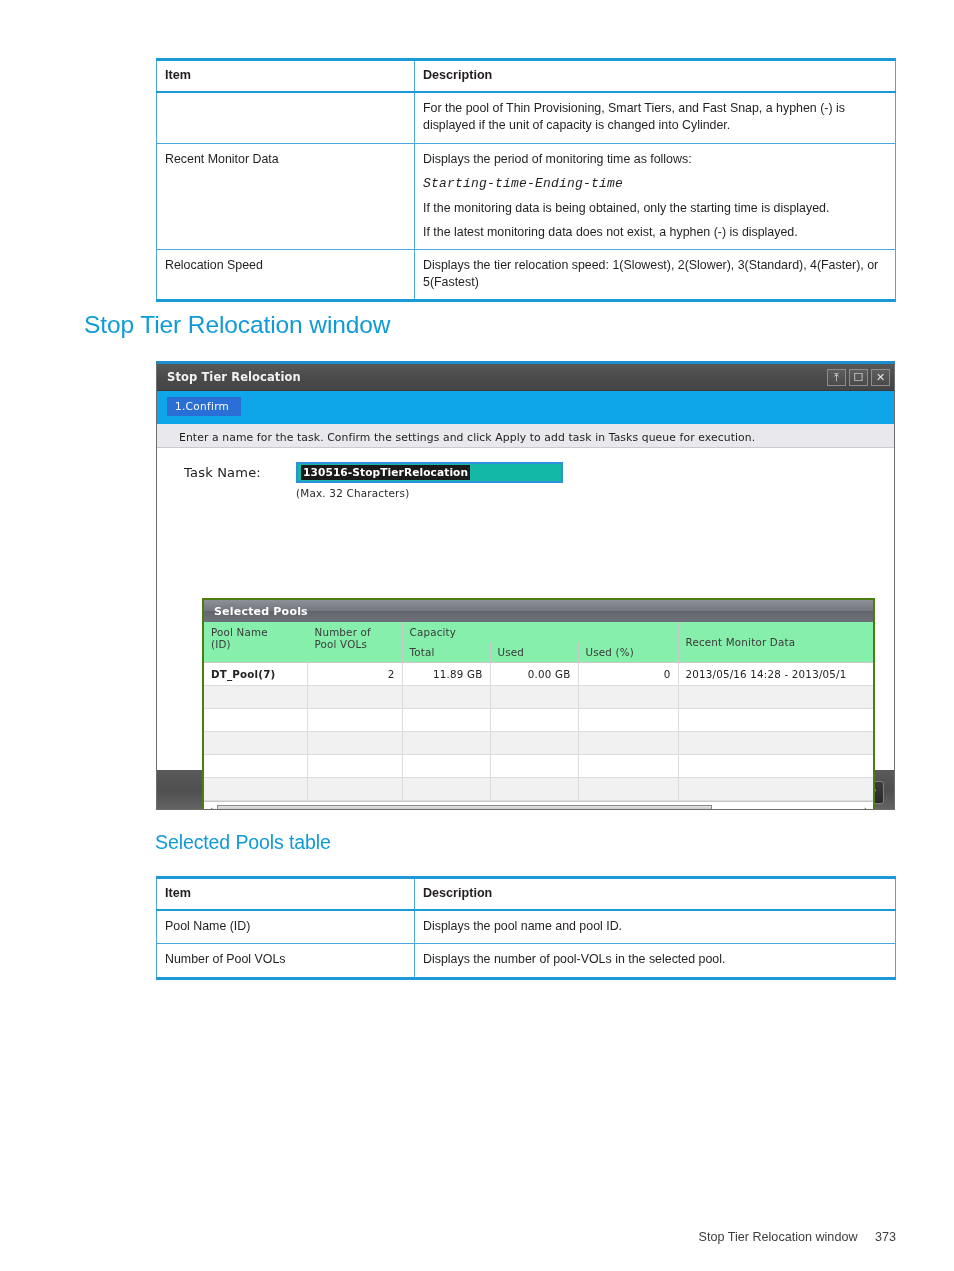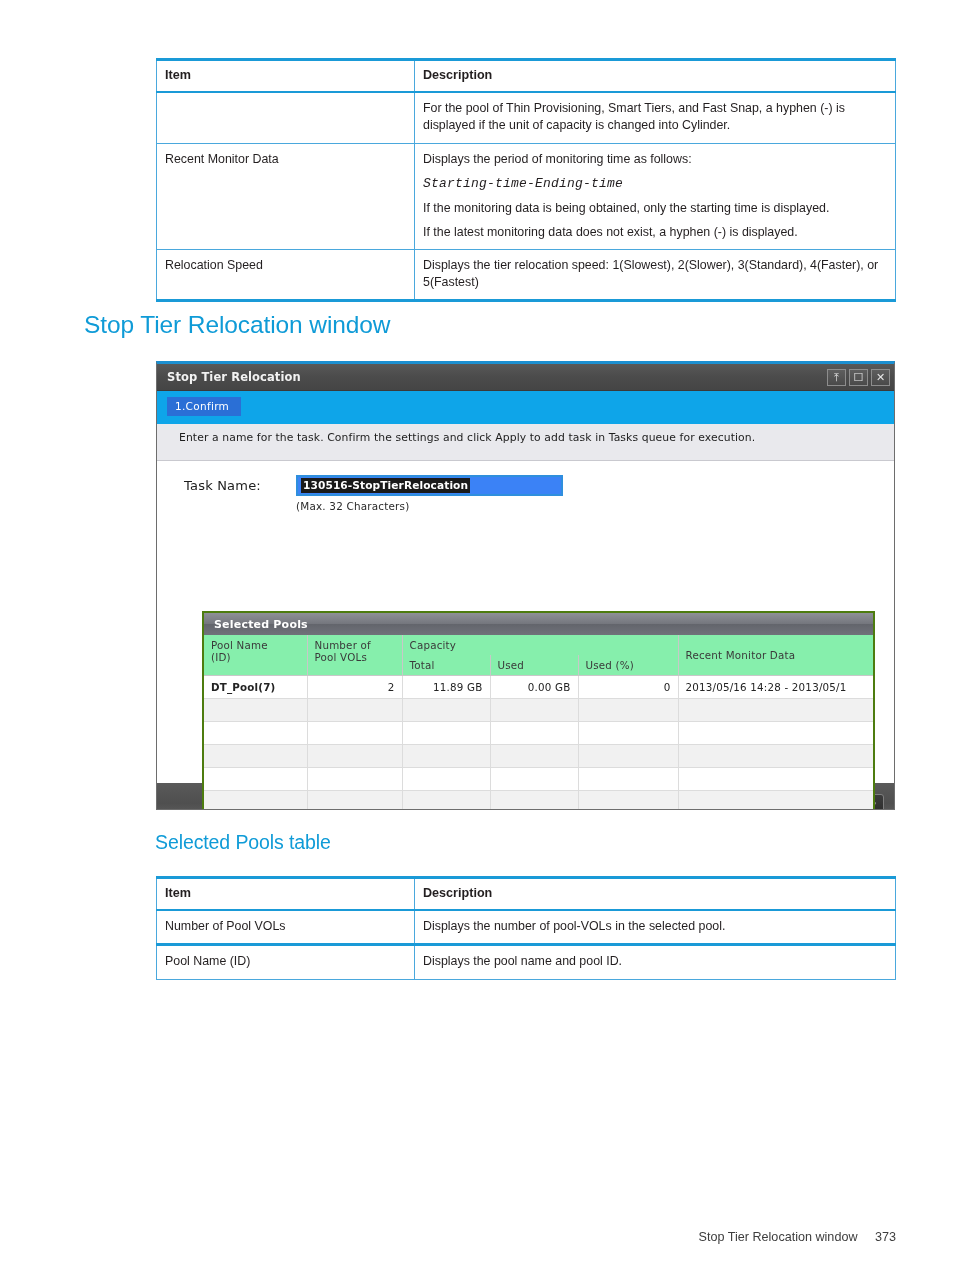--- a/index.html
+++ b/index.html
@@ -124,21 +124,21 @@
     display: inline-block;
     background: #2a6fd6;
     color: #ffffff;
     font-size: 10.5px;
     padding: 3px 12px 4px 8px;
     letter-spacing: 0.3px;
   }
   .instr-bar {
     background: #e9e9ed;
     border-bottom: 1px solid #c9c9cf;
-    padding: 7px 0 16px 22px;
+    padding: 7px 0 3px 22px;
     font-size: 10.8px;
     color: #1d1d1d;
     letter-spacing: 0.1px;
   }
   .body-area {
     background: #ffffff;
     height: 322px;
     position: relative;
     box-sizing: border-box;
   }
@@ -150,21 +150,21 @@
   .task-label {
     font-size: 13px;
     color: #1d1d1d;
     width: 112px;
     letter-spacing: 0.2px;
   }
   .task-input {
     width: 267px;
     height: 21px;
     border: 2px solid #2f8fdd;
-    background: #3b82f6;
+    background: #14b8a6;
     display: flex;
     align-items: center;
     padding: 0 3px;
     box-sizing: border-box;
   }
   .task-input .sel-text {
     background: #1a1a1a;
     color: #ffffff;
     font-size: 10.6px;
     font-weight: bold;
@@ -510,26 +510,26 @@
 
 <table class="doc-table" style="left:156px; top:876px; width:740px;">
   <thead>
     <tr class="hdr-sep">
       <td class="col-item top-edge">Item</td>
       <td class="top-edge">Description</td>
     </tr>
   </thead>
   <tbody>
     <tr>
+      <td class="col-item">Pool Name (ID)</td>
+      <td>Displays the pool name and pool ID.</td>
+    </tr>
+    <tr>
       <td class="col-item bottom-edge">Number of Pool VOLs</td>
       <td class="bottom-edge">Displays the number of pool-VOLs in the selected pool.</td>
-    </tr>
-    <tr>
-      <td class="col-item">Pool Name (ID)</td>
-      <td>Displays the pool name and pool ID.</td>
     </tr>
   </tbody>
 </table>
 
 <div class="page-footer">
   <span>Stop Tier Relocation window</span>
   <span class="pg">373</span>
 </div>
 
 </body></html>

